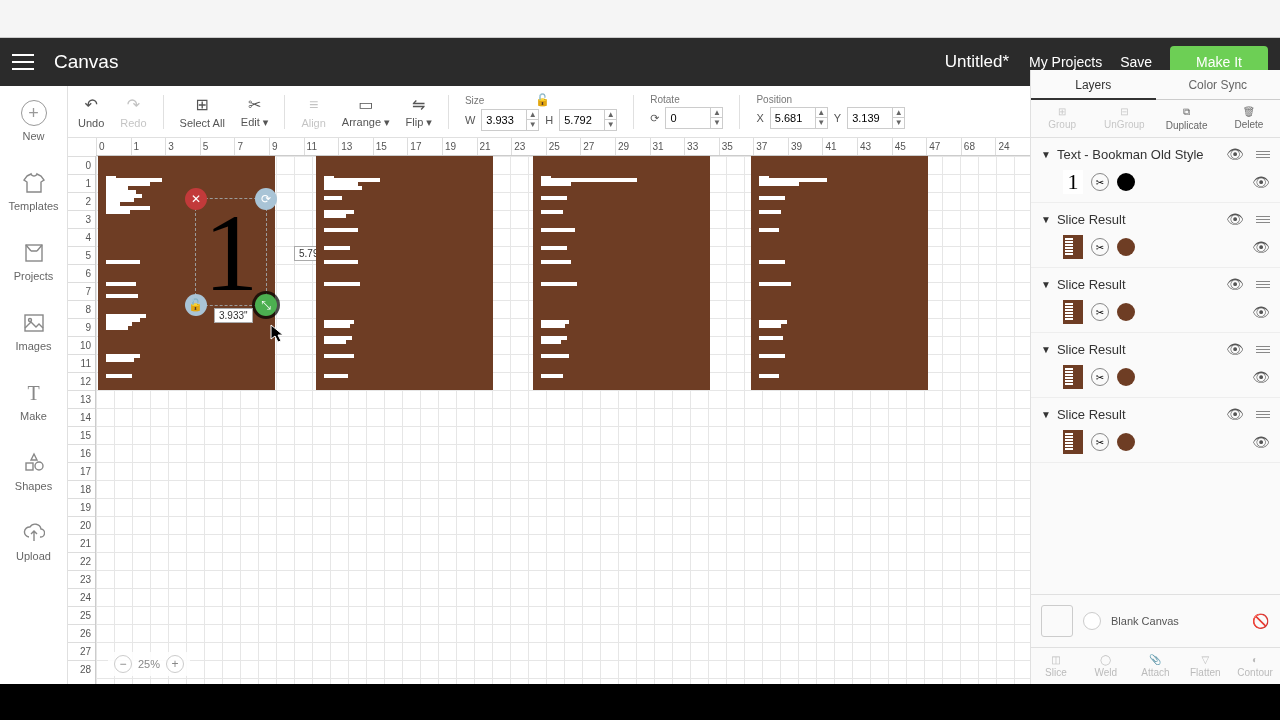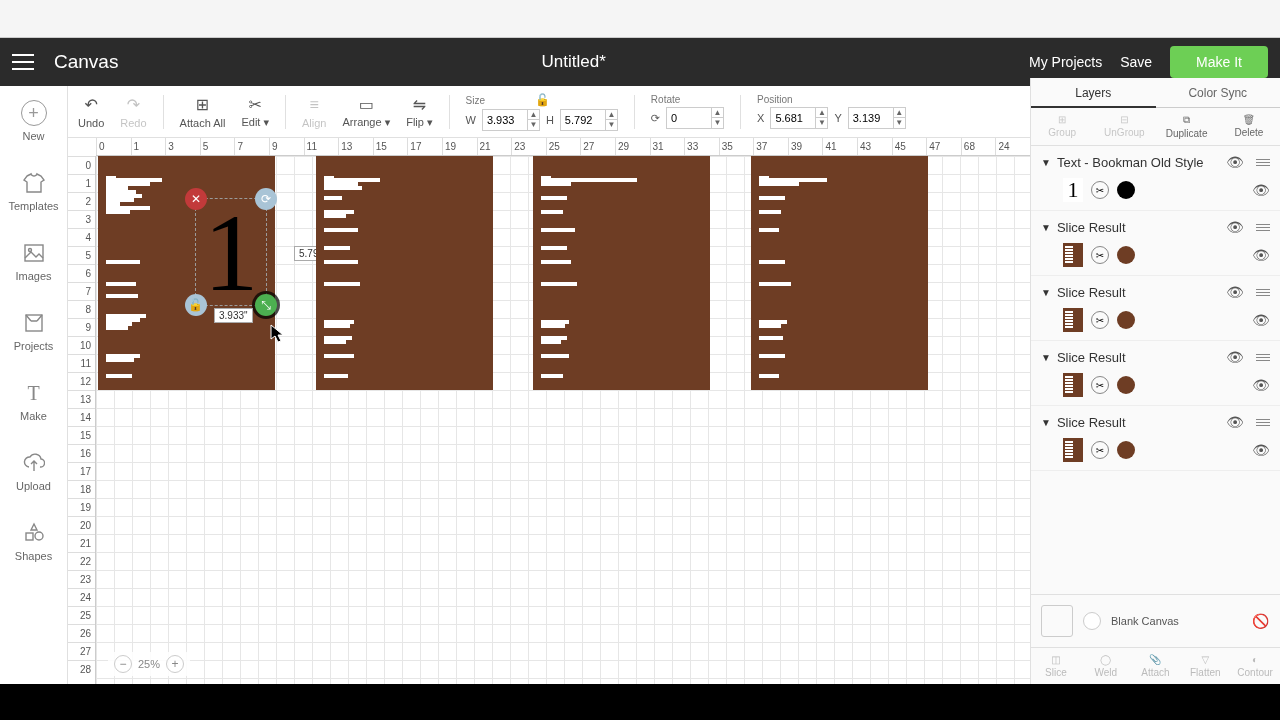--- a/index.html
+++ b/index.html
@@ -5,21 +5,21 @@
 * { box-sizing: border-box; margin: 0; padding: 0; font-family: -apple-system, Helvetica, Arial, sans-serif; }
 body { width: 1280px; height: 720px; background: #000; overflow: hidden; }
 .browser-chrome { height: 38px; background: #f5f5f5; border-bottom: 1px solid #ccc; }
 .app { position: absolute; top: 38px; left: 0; right: 0; bottom: 36px; background: #fff; }
 
 
 .header { height: 48px; background: #2b2b2b; display: flex; align-items: center; color: #fff; padding: 12px 12px; gap: 20px; }
 .hamburger { width: 22px; height: 16px; display: flex; flex-direction: column; justify-content: space-between; cursor: pointer; }
 .hamburger span { height: 2px; background: #fff; }
 .brand { font-size: 19px; font-weight: 400; }
-.title { flex: 1; text-align: center; font-size: 17px; }
+.title { flex: 1; text-align: right; font-size: 17px; }
 .hdr-right { display: flex; align-items: center; gap: 18px; font-size: 14px; }
 .make-it { background: #6dcf55; color: #fff; padding: 8px 26px; border-radius: 4px; font-size: 14px; cursor: pointer; }
 
 
 .left-rail { position: absolute; top: 48px; left: 0; width: 68px; bottom: 0; border-right: 1px solid #e0e0e0; background: #fff; }
 .rail-item { display: flex; flex-direction: column; align-items: center; padding: 14px 0; color: #666; font-size: 11px; cursor: pointer; }
 .rail-icon { width: 26px; height: 26px; margin-bottom: 4px; display: flex; align-items: center; justify-content: center; }
 .circ { width: 26px; height: 26px; border: 1.5px solid #999; border-radius: 50%; display: flex; align-items: center; justify-content: center; font-size: 18px; color: #999; }
 
 
@@ -59,21 +59,21 @@
 .handle { position: absolute; width: 22px; height: 22px; border-radius: 50%; display: flex; align-items: center; justify-content: center; font-size: 12px; color: #fff; }
 .h-del { background: #c23a3a; left: -11px; top: -11px; }
 .h-rot { background: #a9c4d6; right: -11px; top: -11px; }
 .h-lock { background: #a9c4d6; left: -11px; bottom: -11px; }
 .h-scl { background: #4caf50; right: -11px; bottom: -11px; box-shadow: 0 0 0 3px rgba(0,0,0,0.7); }
 .dim-lbl { position: absolute; background: #fff; border: 1px solid #aaa; font-size: 10px; padding: 1px 4px; color: #333; }
 .zoom-ctl { position: absolute; left: 40px; bottom: 8px; display: flex; align-items: center; gap: 6px; background: rgba(255,255,255,0.85); padding: 3px 6px; border-radius: 4px; font-size: 11px; color: #888; }
 .zbtn { width: 18px; height: 18px; border: 1px solid #ccc; border-radius: 50%; display: flex; align-items: center; justify-content: center; font-size: 12px; color: #888; cursor: pointer; }
 
 
-.right { position: absolute; top: 40px; right: 0; width: 250px; bottom: 0; background: #fafafa; border-left: 1px solid #e0e0e0; display: flex; flex-direction: column; }
+.right { position: absolute; top: 32px; right: 0; width: 250px; bottom: 0; background: #fafafa; border-left: 1px solid #e0e0e0; display: flex; flex-direction: column; }
 .tabs { display: flex; height: 30px; font-size: 12px; }
 .tabs div { flex: 1; text-align: center; line-height: 30px; border-bottom: 1px solid #ccc; color: #666; cursor: pointer; }
 .tabs div.active { border-bottom: 2px solid #333; color: #333; }
 .layer-ops { display: flex; border-bottom: 1px solid #e0e0e0; }
 .layer-ops .op { flex: 1; display: flex; flex-direction: column; align-items: center; padding: 6px 0; font-size: 10px; color: #666; gap: 2px; }
 .layer-ops .op.dim { opacity: 0.35; }
 .layers-scroll { flex: 1; overflow-y: auto; }
 .layer-grp { padding: 8px 10px; border-bottom: 1px solid #eee; }
 .layer-head { display: flex; align-items: center; gap: 6px; font-size: 13px; color: #333; }
 .tri { font-size: 10px; }
@@ -130,75 +130,75 @@
     <div class="rail-item">
         <div class="rail-icon">
           <svg width="24" height="22" viewBox="0 0 24 22" fill="none" stroke="#888" stroke-width="1.4">
             <path d="M5 4 L9 2 C9 3 11 4 12 4 C13 4 15 3 15 2 L19 4 L22 8 L19 10 L19 20 L5 20 L5 10 L2 8 Z"></path>
           </svg>
         </div>
         <span>Templates</span>
       </div>
     <div class="rail-item">
         <div class="rail-icon">
+          <svg width="22" height="22" viewBox="0 0 22 22" fill="none" stroke="#888" stroke-width="1.4">
+            <rect x="3" y="3" width="16" height="16"></rect>
+            <path d="M3 3 L8 9 M19 3 L14 9 M8 9 L14 9"></path>
+          </svg>
+        </div>
+        <span>Projects</span>
+      </div>
+    <div class="rail-item">
+        <div class="rail-icon">
           <svg width="22" height="20" viewBox="0 0 22 20" fill="none" stroke="#888" stroke-width="1.4">
             <rect x="2" y="2" width="18" height="16"></rect>
             <circle cx="7" cy="7" r="1.5"></circle>
             <path d="M2 15 L8 9 L13 14 L16 11 L20 15"></path>
           </svg>
         </div>
         <span>Images</span>
       </div>
     <div class="rail-item">
-        <div class="rail-icon">
-          <svg width="22" height="22" viewBox="0 0 22 22" fill="none" stroke="#888" stroke-width="1.4">
-            <rect x="3" y="3" width="16" height="16"></rect>
-            <path d="M3 3 L8 9 M19 3 L14 9 M8 9 L14 9"></path>
-          </svg>
-        </div>
-        <span>Projects</span>
-      </div>
-    <div class="rail-item">
         <div class="rail-icon" style="font-family:Georgia,serif;font-size:20px;color:#888;">T</div>
         <span>Make</span>
-      </div>
-    <div class="rail-item">
-        <div class="rail-icon">
-          <svg width="22" height="20" viewBox="0 0 22 20" fill="none" stroke="#888" stroke-width="1.4">
-            <path d="M6 14 A5 5 0 0 1 7 4 A6 6 0 0 1 18 6 A4 4 0 0 1 17 14"></path>
-            <path d="M11 8 L11 18 M8 11 L11 8 L14 11"></path>
-          </svg>
-        </div>
-        <span>Upload</span>
       </div>
     <div class="rail-item">
         <div class="rail-icon">
           <svg width="22" height="22" viewBox="0 0 22 22" fill="none" stroke="#888" stroke-width="1.4">
             <path d="M11 2 L14 8 L8 8 Z"></path>
             <rect x="3" y="11" width="7" height="7"></rect>
             <circle cx="16" cy="14" r="4"></circle>
           </svg>
         </div>
         <span>Shapes</span>
       </div>
+    <div class="rail-item">
+        <div class="rail-icon">
+          <svg width="22" height="20" viewBox="0 0 22 20" fill="none" stroke="#888" stroke-width="1.4">
+            <path d="M6 14 A5 5 0 0 1 7 4 A6 6 0 0 1 18 6 A4 4 0 0 1 17 14"></path>
+            <path d="M11 8 L11 18 M8 11 L11 8 L14 11"></path>
+          </svg>
+        </div>
+        <span>Upload</span>
+      </div>
   </div>
 
   <div class="toolbar">
     <div class="tool-col">
         <div class="tool-ic">↶</div>
         <span>Undo</span>
       </div>
     <div class="tool-col dim">
         <div class="tool-ic">↷</div>
         <span>Redo</span>
       </div>
     <div class="sep"></div>
     <div class="tool-col">
         <div class="tool-ic">⊞</div>
-        <span>Attach All</span>
+        <span>Select All</span>
       </div>
     <div class="tool-col">
         <div class="tool-ic">✂</div>
         <span><span>Edit</span> ▾</span>
       </div>
     <div class="sep"></div>
     <div class="tool-col dim">
         <div class="tool-ic">≡</div>
         <span>Align</span>
       </div>

